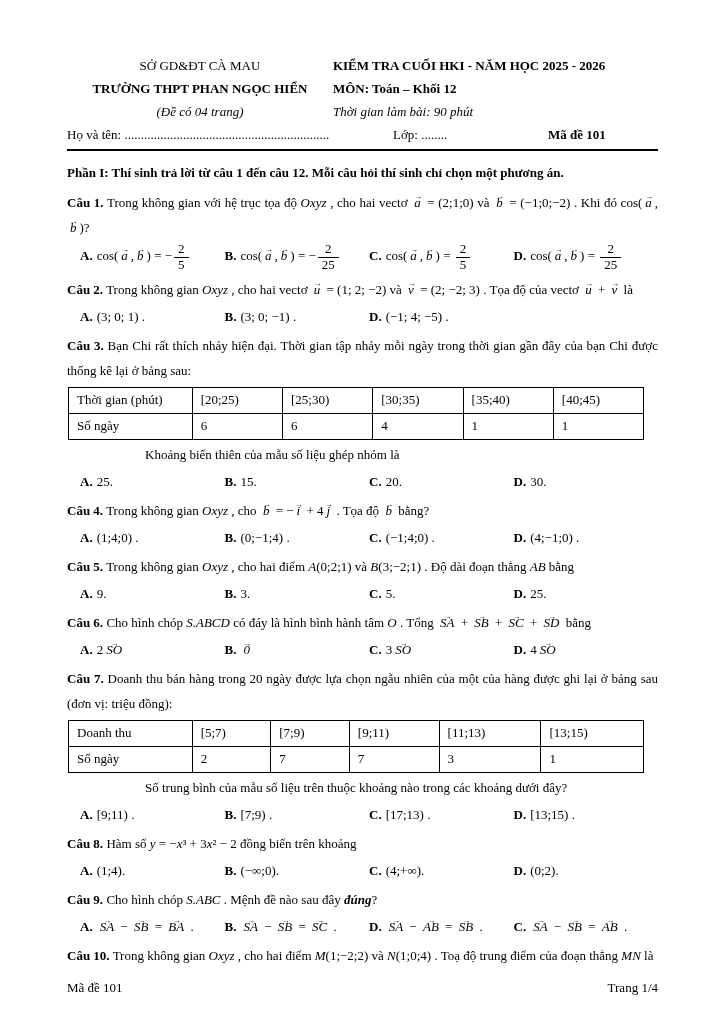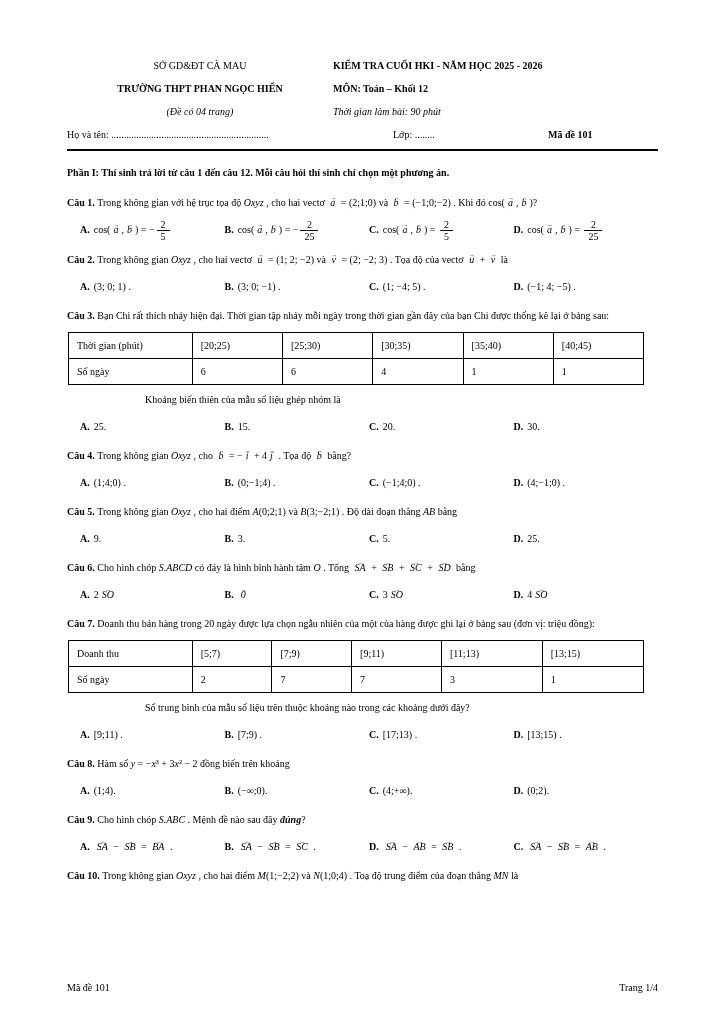--- a/index.html
+++ b/index.html
@@ -5,21 +5,21 @@
   html,body{margin:0;padding:0;background:#fff;}
   .page{
     position:relative;
     width:671px;height:1024px;
     margin:0 auto;
     background:#fff;
     box-sizing:border-box;
     padding:54px 40px 0 40px;
     overflow:hidden;
     font-family:"Liberation Serif","DejaVu Serif",serif;
-    font-size:10px;
+    font-size:13px;
     color:#000;
   }
   
   .hdr{display:flex;line-height:23px;}
   .hdr-left{width:45%;text-align:center;}
   .hdr-right{width:55%;text-align:left;}
   .b{font-weight:bold;}
   .i{font-style:italic;}
   .name-row{display:flex;line-height:22px;margin-top:1px;}
   .name-row .nm{flex:1 1 auto;font-family:Liberation Serif, serif;}
@@ -87,21 +87,20 @@
           <div class="option"><span class="opt-label">B.</span><span>cos(</span><span class="vec">a</span><span>,</span><span class="vec">b</span><span>) = −</span><span class="frac"><span class="fnum">2</span><span class="fden">25</span></span></div>
           <div class="option"><span class="opt-label">C.</span><span>cos(</span><span class="vec">a</span><span>,</span><span class="vec">b</span><span>) = </span><span class="frac"><span class="fnum">2</span><span class="fden">5</span></span></div>
           <div class="option"><span class="opt-label">D.</span><span>cos(</span><span class="vec">a</span><span>,</span><span class="vec">b</span><span>) = </span><span class="frac"><span class="fnum">2</span><span class="fden">25</span></span></div>
         </div>
       </div>
       <div class="q">
         <p class="stem"><span class="qnum">Câu 2.</span> <span>Trong không gian </span><span class="it">Oxyz</span><span> , cho hai vectơ </span><span class="vec">u</span><span> = (1; 2; −2)  và  </span><span class="vec">v</span><span> = (2; −2; 3) . Tọa độ của vectơ </span><span class="vec">u</span><span> + </span><span class="vec">v</span><span>  là</span></p>
         <div class="options">
           <div class="option"><span class="opt-label">A.</span><span>(3; 0; 1) .</span></div>
           <div class="option"><span class="opt-label">B.</span><span>(3; 0; −1) .</span></div>
-          <div class="option"><span class="opt-label">C.</span><span>(1; −4; 5) .</span></div>
           <div class="option"><span class="opt-label">D.</span><span>(−1; 4; −5) .</span></div>
         </div>
       </div>
       <div class="q">
         <p class="stem"><span class="qnum">Câu 3.</span> <span>Bạn Chi rất thích nhảy hiện đại. Thời gian tập nhảy mỗi ngày trong thời gian gần đây của bạn Chi được thống kê lại ở bảng sau:</span></p>
         <table class="stats">
           <tbody>
             <tr>
               <td>Thời gian (phút)</td>
               <td>[20;25)</td>

